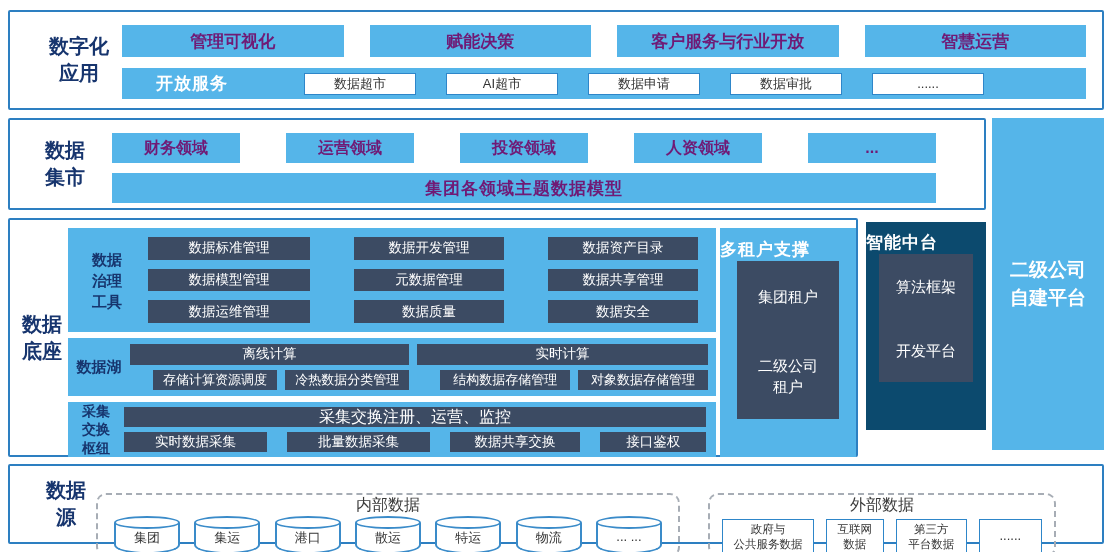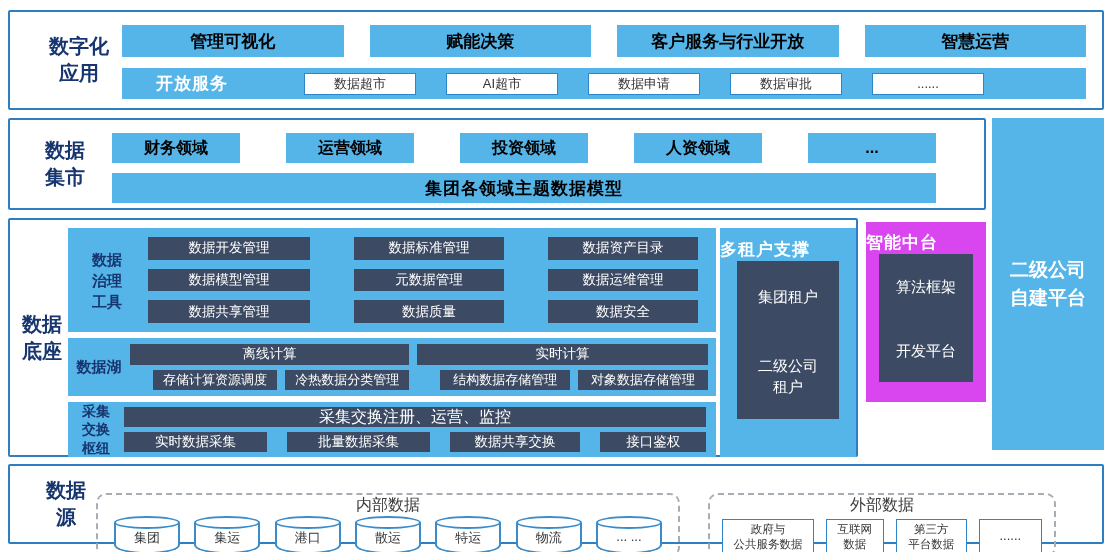--- a/index.html
+++ b/index.html
@@ -4,21 +4,21 @@
 <style>
   * { margin:0; padding:0; box-sizing:border-box; }
   html,body { background:#fff; }
   body { font-family:"Liberation Sans","DejaVu Sans",sans-serif; }
   .canvas { position:relative; width:1112px; height:552px; background:#fff; overflow:hidden; }
 
   .section { position:absolute; background:#fff; border:2px solid #2d7fc1; border-radius:2px; }
   .side-label { position:absolute; top:0; bottom:0; display:flex; flex-direction:column; justify-content:center;
                 text-align:center; font-weight:bold; color:#17356e; font-size:20px; line-height:1.35; }
 
-  .blue-box { background:#55b5e9; color:#000000; font-weight:bold; display:flex; align-items:center; justify-content:center; }
+  .blue-box { background:#55b5e9; color:#701a75; font-weight:bold; display:flex; align-items:center; justify-content:center; }
   .slate-box { background:#3c4b63; color:#fff; display:flex; align-items:center; justify-content:center; text-align:center; }
   .chip { background:#fff; border:1px solid #2e86c9; color:#333; display:flex; align-items:center; justify-content:center; }
 
   
   #sec-digital { left:8px; top:10px; width:1096px; height:100px; }
   #sec-digital .content { position:absolute; left:112px; right:16px; top:13px; }
   .apps-row { display:flex; gap:26px; height:32px; }
   .apps-row .blue-box { flex:1; font-size:17px; }
   .open-bar { position:relative; margin-top:11px; height:31px; background:#55b5e9; display:flex; align-items:center; }
   .open-bar .open-label { color:#fff; font-weight:bold; font-size:17px; margin-left:34px; margin-right:76px; letter-spacing:1px; }
@@ -57,21 +57,21 @@
   .hub-row { display:flex; gap:20px; height:20px; }
   .hub-row .slate-box { font-size:13.5px; }
 
   #pnl-tenant { left:710px; top:8px; width:136px; height:229px; }
   .col-title { color:#fff; font-weight:bold; font-size:17px; padding-top:10px; letter-spacing:1px; }
   #pnl-tenant .slate-box { margin:0 17px; font-size:15px; line-height:1.4; }
   #box-tenant-0 { margin-top:14px; height:71px; }
   #box-tenant-1 { margin-top:11px; height:87px; }
 
   
-  #pnl-ai { position:absolute; left:866px; top:222px; width:120px; height:180px; background:#d946ef; }
+  #pnl-ai { position:absolute; left:866px; top:222px; width:120px; height:208px; background:#0c4a6e; }
   #pnl-ai .col-title { padding-top:9px; }
   #pnl-ai .slate-box { margin:0 13px; font-size:15px; line-height:1.4; padding:0 10px; }
   #box-ai-0 { margin-top:17px; height:64px; }
   #box-ai-1 { margin-top:20px; height:64px; }
 
   
   #pnl-sub { position:absolute; left:992px; top:118px; width:112px; height:332px; background:#55b5e9;
              display:flex; flex-direction:column; align-items:center; justify-content:center;
              color:#fff; font-weight:bold; font-size:19px; line-height:1.45; }
 
@@ -144,27 +144,27 @@
       <span>底座</span>
     </div>
 
     <div class="panel" id="pnl-gov">
       <div class="pnl-label">
         <span>数据</span>
         <span>治理</span>
         <span>工具</span>
       </div>
       <div class="gov-grid">
+        <div class="slate-box">数据标准管理</div>
         <div class="slate-box">数据开发管理</div>
-        <div class="slate-box">数据标准管理</div>
         <div class="slate-box">数据资产目录</div>
         <div class="slate-box">数据模型管理</div>
         <div class="slate-box">元数据管理</div>
+        <div class="slate-box">数据共享管理</div>
         <div class="slate-box">数据运维管理</div>
-        <div class="slate-box">数据共享管理</div>
         <div class="slate-box">数据质量</div>
         <div class="slate-box">数据安全</div>
       </div>
     </div>
 
     <div class="panel" id="pnl-lake">
       <div class="pnl-label">
         <span>数据湖</span>
       </div>
       <div class="lake-content">

